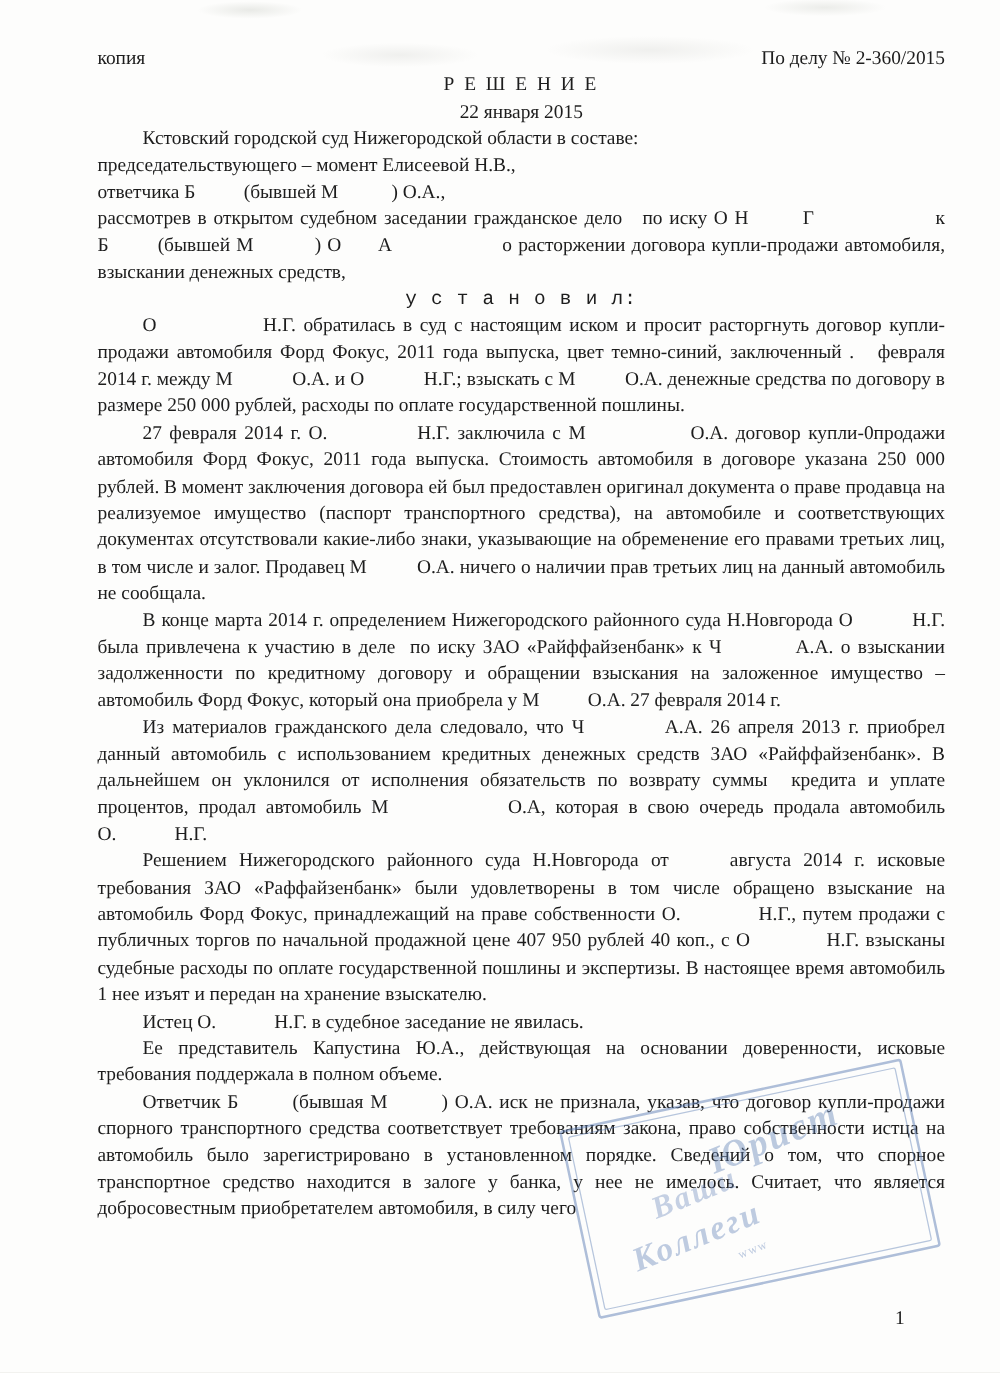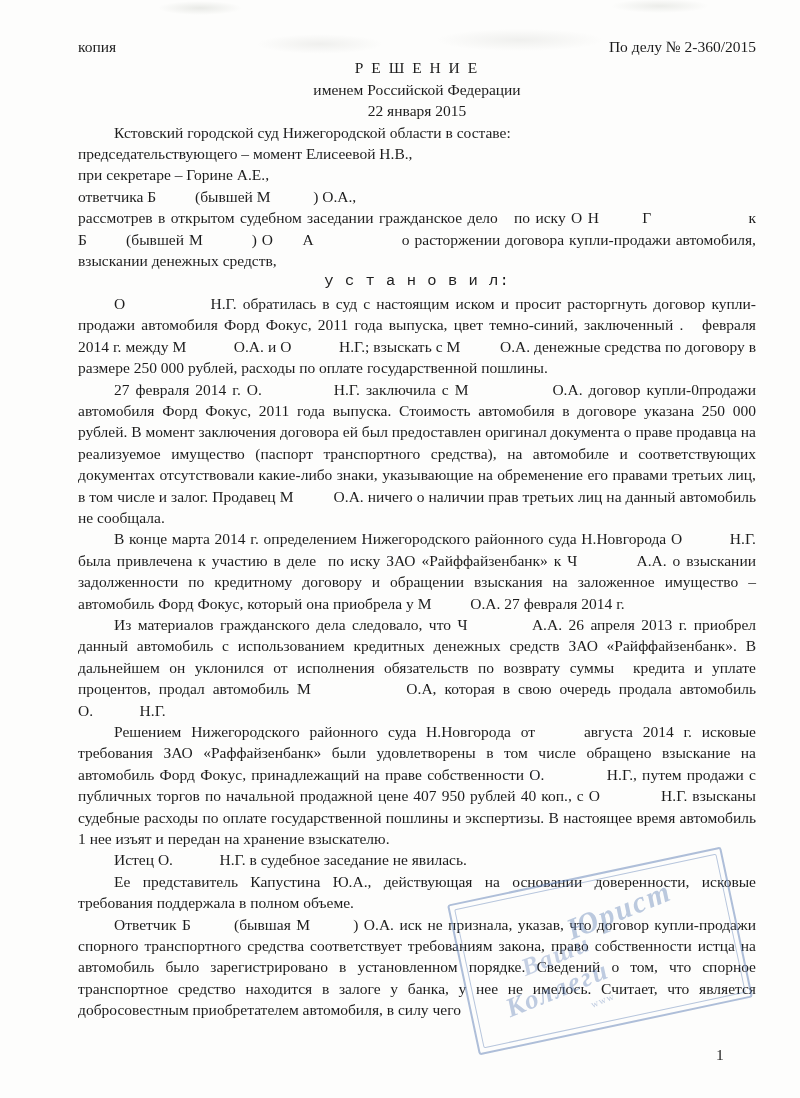--- a/index.html
+++ b/index.html
@@ -94,28 +94,26 @@
 
   <div class="text-col">
 
     <div class="doc-header">
       <span class="copy-label">копия</span>
       <span class="case-number">По делу № 2-360/2015</span>
     </div>
 
     <div class="title-block">
       <div class="title-main">Р Е Ш Е Н И Е</div>
-      <div class="title-sub">именем Российской Федерации</div>
       <div class="title-date">22 января 2015</div>
     </div>
 
     <div>
         <p class="para">Кстовский городской суд Нижегородской области в составе:</p>
         <p class="para no-indent">председательствующего – момент Елисеевой Н.В.,</p>
-        <p class="para no-indent">при секретаре – Горине А.Е.,</p>
         <p class="para no-indent">ответчика Б&nbsp;&nbsp;&nbsp;&nbsp;&nbsp;&nbsp;&nbsp;&nbsp;&nbsp;&nbsp;(бывшей М&nbsp;&nbsp;&nbsp;&nbsp;&nbsp;&nbsp;&nbsp;&nbsp;&nbsp;&nbsp;&nbsp;) О.А.,</p>
         <p class="para no-indent">рассмотрев в открытом судебном заседании гражданское дело&nbsp;&nbsp; по иску О Н&nbsp;&nbsp;&nbsp;&nbsp;&nbsp;&nbsp;&nbsp;&nbsp;Г&nbsp;&nbsp;&nbsp;&nbsp;&nbsp;&nbsp;&nbsp;&nbsp;&nbsp;&nbsp;&nbsp;&nbsp;&nbsp;&nbsp;&nbsp;&nbsp;&nbsp;&nbsp;к Б&nbsp;&nbsp;&nbsp;&nbsp;&nbsp;&nbsp;&nbsp;&nbsp;(бывшей М&nbsp;&nbsp;&nbsp;&nbsp;&nbsp;&nbsp;&nbsp;&nbsp;&nbsp;&nbsp;) О&nbsp;&nbsp;&nbsp;&nbsp;&nbsp;&nbsp;А&nbsp;&nbsp;&nbsp;&nbsp;&nbsp;&nbsp;&nbsp;&nbsp;&nbsp;&nbsp;&nbsp;&nbsp;&nbsp;&nbsp;&nbsp;&nbsp;&nbsp;&nbsp;о расторжении договора купли-продажи автомобиля, взыскании денежных средств,</p>
       </div>
 
     <p class="centered-heading">у с т а н о в и л:</p>
 
     <div>
         <p class="para">О&nbsp;&nbsp;&nbsp;&nbsp;&nbsp;&nbsp;&nbsp;&nbsp;&nbsp;&nbsp;&nbsp;&nbsp;&nbsp;&nbsp;Н.Г. обратилась в суд с настоящим иском и просит расторгнуть договор купли-продажи автомобиля Форд Фокус, 2011 года выпуска, цвет темно-синий, заключенный .&nbsp;&nbsp; февраля 2014 г. между М&nbsp;&nbsp;&nbsp;&nbsp;&nbsp;&nbsp;&nbsp;&nbsp;&nbsp;&nbsp;&nbsp;&nbsp;О.А. и О&nbsp;&nbsp;&nbsp;&nbsp;&nbsp;&nbsp;&nbsp;&nbsp;&nbsp;&nbsp;&nbsp;&nbsp;Н.Г.; взыскать с М&nbsp;&nbsp;&nbsp;&nbsp;&nbsp;&nbsp;&nbsp;&nbsp;&nbsp;&nbsp;О.А. денежные средства по договору в размере 250&nbsp;000 рублей, расходы по оплате государственной пошлины.</p>
         <p class="para">27 февраля 2014 г. О.&nbsp;&nbsp;&nbsp;&nbsp;&nbsp;&nbsp;&nbsp;&nbsp;&nbsp;&nbsp;&nbsp;&nbsp;Н.Г. заключила с М&nbsp;&nbsp;&nbsp;&nbsp;&nbsp;&nbsp;&nbsp;&nbsp;&nbsp;&nbsp;&nbsp;&nbsp;&nbsp;&nbsp;О.А. договор купли-0продажи автомобиля Форд Фокус, 2011 года выпуска. Стоимость автомобиля в договоре указана 250&nbsp;000 рублей. В момент заключения договора ей был предоставлен оригинал документа о праве продавца на реализуемое имущество (паспорт транспортного средства), на автомобиле и соответствующих документах отсутствовали какие-либо знаки, указывающие на обременение его правами третьих лиц, в том числе и залог. Продавец М&nbsp;&nbsp;&nbsp;&nbsp;&nbsp;&nbsp;&nbsp;&nbsp;&nbsp;&nbsp;О.А. ничего о наличии прав третьих лиц на данный автомобиль не сообщала.</p>
         <p class="para">В конце марта 2014 г. определением Нижегородского районного суда Н.Новгорода О&nbsp;&nbsp;&nbsp;&nbsp;&nbsp;&nbsp;&nbsp;&nbsp;&nbsp;&nbsp;Н.Г. была привлечена к участию в деле&nbsp; по иску ЗАО «Райффайзенбанк» к Ч&nbsp;&nbsp;&nbsp;&nbsp;&nbsp;&nbsp;&nbsp;&nbsp;&nbsp;&nbsp;А.А. о взыскании задолженности по кредитному договору и обращении взыскания на заложенное имущество – автомобиль Форд Фокус, который она приобрела у М&nbsp;&nbsp;&nbsp;&nbsp;&nbsp;&nbsp;&nbsp;&nbsp;&nbsp;&nbsp;О.А. 27 февраля 2014 г.</p>

